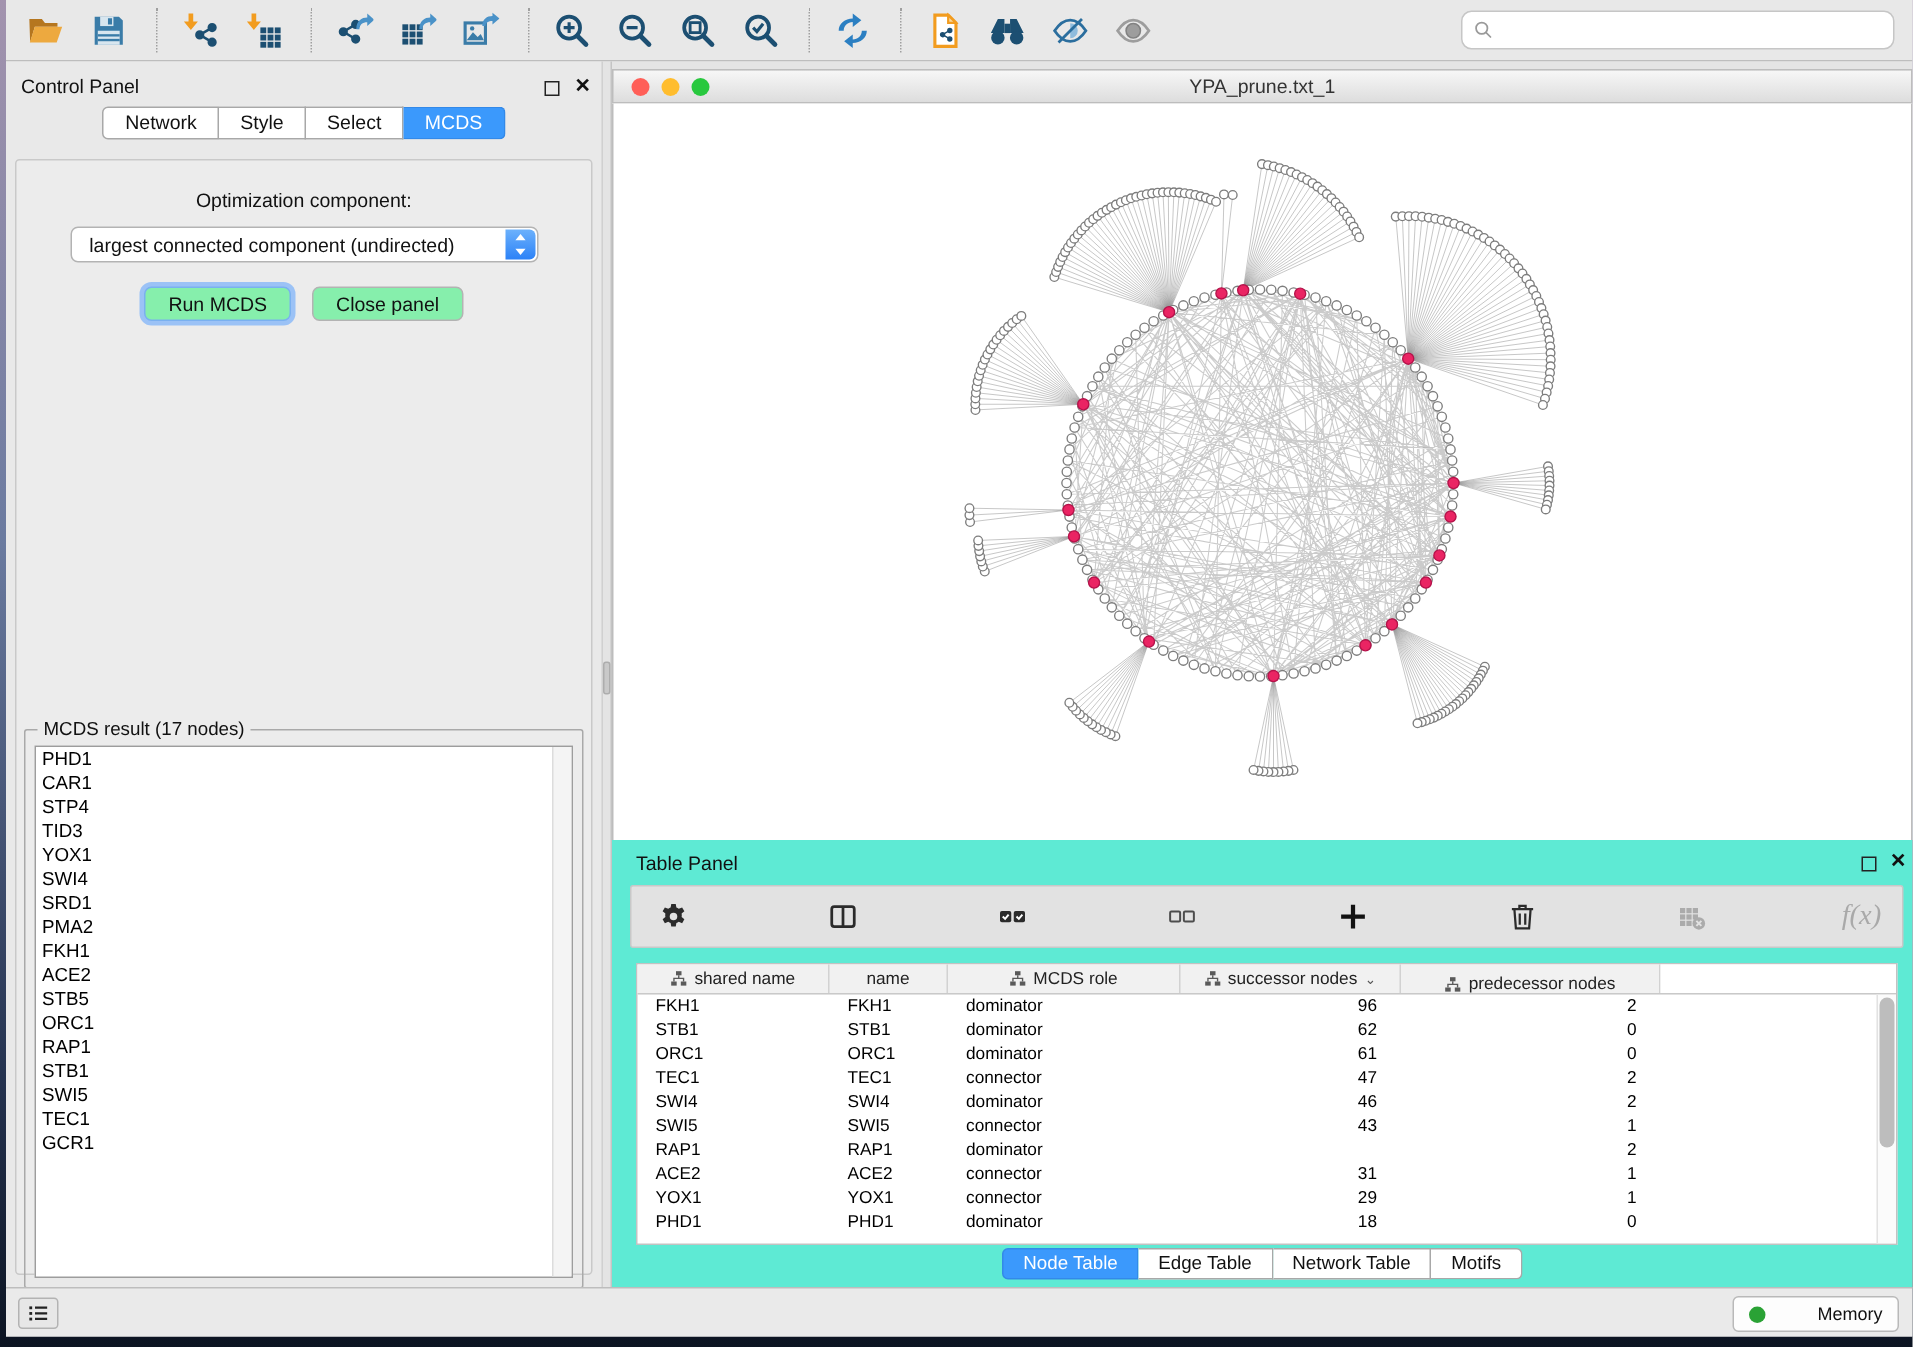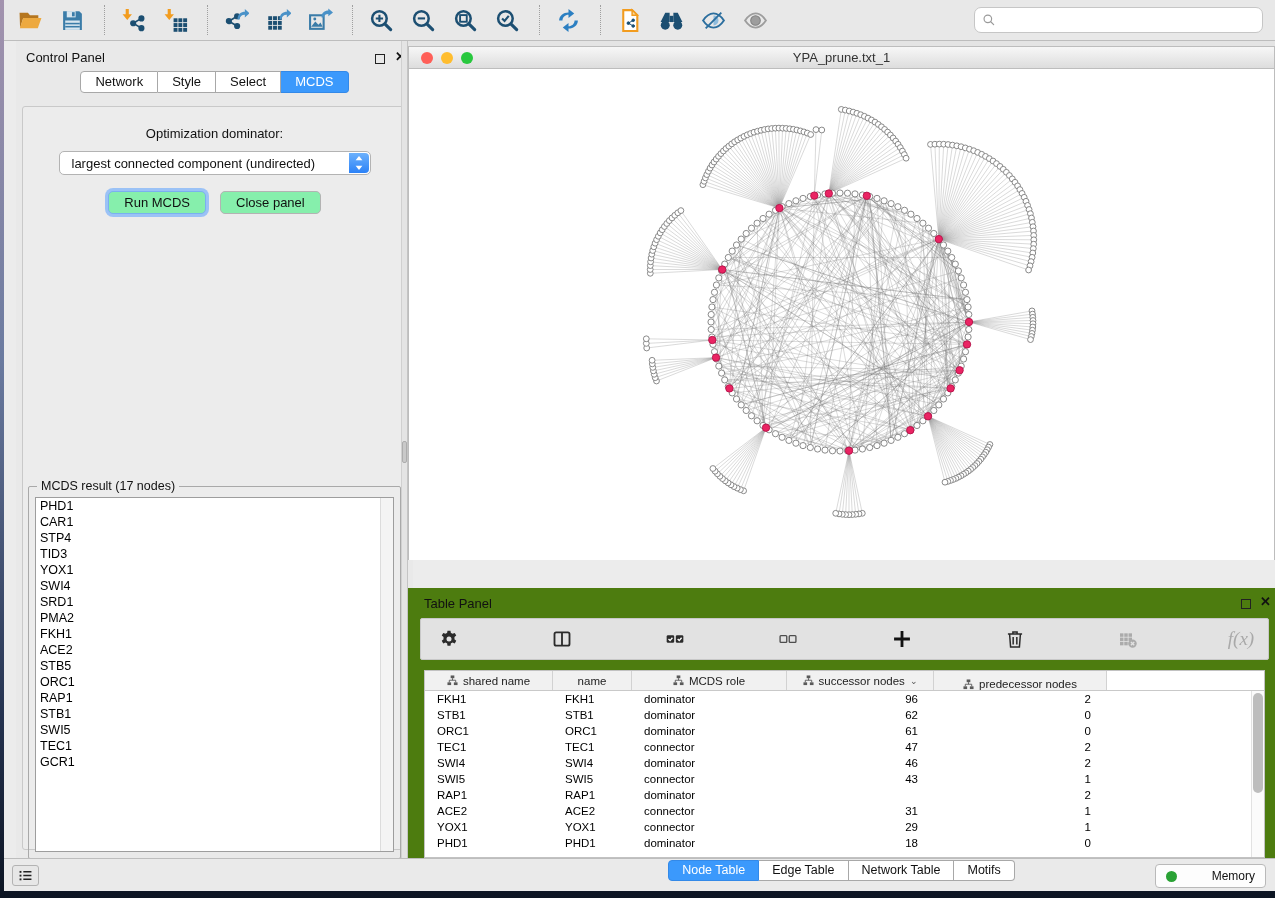--- a/index.html
+++ b/index.html
@@ -12,21 +12,21 @@
   .toolbar { position:absolute; left:0; top:0; width:100%; height:41px; background:#e8e8e8; border-bottom:1px solid #bdbdbd; display:flex; align-items:center; padding-left:12px; }
   .tb-icon { width:28px; height:28px; margin-right:14px; display:flex; align-items:center; justify-content:center; flex:0 0 auto; cursor:pointer; }
   .tb-icon svg { width:25px; height:25px; }
   .tb-icon.disabled { opacity:.95; }
   .tb-sep { width:1px; height:30px; border-left:1px dotted #9f9f9f; margin:0 14px 0 4px; flex:0 0 auto; }
   .searchbox { position:absolute; right:12px; top:7px; width:289px; height:26px; background:#fff; border:1px solid #c6c6c6; border-radius:7px; display:flex; align-items:center; padding-left:7px; }
   .searchbox svg { width:14px; height:14px; flex:0 0 auto; }
   .searchbox input { border:none; outline:none; background:transparent; flex:1; height:20px; font-size:13px; padding-left:5px; font-family:"Liberation Sans",sans-serif; }
 
   
-  .control-panel { position:absolute; left:0; top:41px; width:397px; height:817px; background:#e9e9e9;margin-left:12px; }
+  .control-panel { position:absolute; left:0; top:41px; width:397px; height:817px; background:#e9e9e9; }
   .panel-header { position:relative; height:30px; }
   .panel-title { position:absolute; left:10px; top:9px; font-size:13px; color:#111; }
   .win-float { position:absolute; width:10px; height:10px; border:1.5px solid #222; top:13px; cursor:pointer; }
   .win-close { position:absolute; font-size:13px; font-weight:bold; color:#111; top:9px; cursor:pointer; line-height:1; }
   .control-panel .win-float { left:359px; }
   .control-panel .win-close { left:379px; }
 
   .seg-bar { display:flex; justify-content:center; position:relative; z-index:2; }
   .seg { height:22px; line-height:20px; padding:0 14px; font-size:13px; background:#fff; border:1px solid #a8a8a8; border-left:none; color:#111; cursor:pointer; }
   .seg:first-child { border-left:1px solid #a8a8a8; border-radius:4px 0 0 4px; }
@@ -53,21 +53,21 @@
   .split-handle { position:absolute; left:0px; top:400px; width:5px; height:22px; background:#c9c9c9; border:1px solid #adadad; border-radius:2px; }
 
   
   .net-window { position:absolute; left:404px; top:41px; width:867px; height:519px; background:#e4e4e4; }
   .net-titlebar { position:absolute; left:0; right:0; top:5px; height:23px; background:linear-gradient(180deg,#f7f7f7,#dddddd); border:1px solid #bdbdbd; display:flex; align-items:center; justify-content:center; }
   .net-title { font-size:13px; color:#333; }
   .light { position:absolute; width:12px; height:12px; border-radius:50%; top:5px; cursor:pointer; }
   .net-view { position:absolute; left:0; right:0; top:28px; bottom:0; background:#fff; border-left:1px solid #bdbdbd; border-right:1px solid #bdbdbd; overflow:hidden; }
 
   
-  .table-panel { position:absolute; left:404px; top:588px; width:867px; height:298px; background:#4d7c0f; }
+  .table-panel { position:absolute; left:404px; top:560px; width:867px; height:298px; background:#5eead4; }
   .table-panel .win-float { left:833px; top:11px; }
   .table-panel .win-close { left:852px; top:7px; }
   .table-panel .panel-title { left:16px; top:8px; }
   .tp-toolbar { position:absolute; left:12px; right:6px; top:30px; height:42px; background:#e2e2e2; border:1px solid #c8c8c8; border-radius:2px; display:flex; align-items:center; padding-left:16px;justify-content:space-between; }
   .tp-icon { width:24px; height:24px; margin-right:15px; display:flex; align-items:center; justify-content:center; cursor:pointer; }
   .tp-icon svg { width:20px; height:20px; }
   .tp-icon.disabled { cursor:default; }
   .fx-label { font-size:19px; color:#a9a9a9; font-family:"Liberation Serif",serif; font-style:italic; }
 
   .grid { position:absolute; left:16px; right:10px; top:82px; height:188px; background:#fff; border:1px solid #c2c2c2; display:flex; flex-direction:column; }
@@ -269,21 +269,21 @@
       <span class="win-float"></span>
       <span class="win-close">✕</span>
     </div>
     <div class="seg-bar" id="ctrl-tabs">
         <span class="seg">Network</span>
         <span class="seg">Style</span>
         <span class="seg">Select</span>
         <span class="seg sel">MCDS</span>
       </div>
     <div class="inner-panel">
-      <div class="opt-label">Optimization dominator:</div>
+      <div class="opt-label">Optimization component:</div>
       <div class="dropdown">
         <span class="dd-value">largest connected component (undirected)</span>
         <span class="dd-stepper">
           <svg viewBox="0 0 10 16" width="10" height="16">
               <path d="M5 1l3.4 4.2H1.6z" fill="#fff"></path>
               <path d="M5 15l-3.4-4.2h6.8z" fill="#fff"></path>
             </svg>
         </span>
       </div>
       <div class="btn-row">

